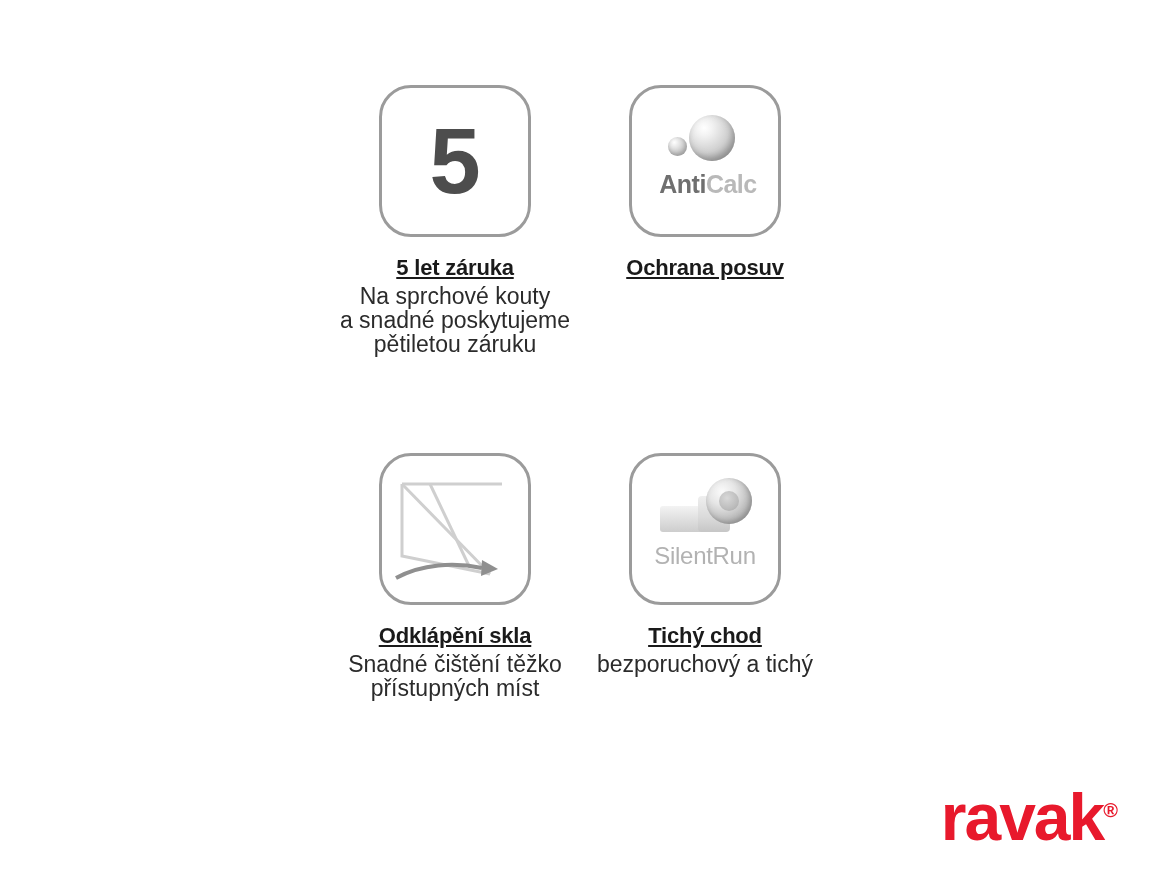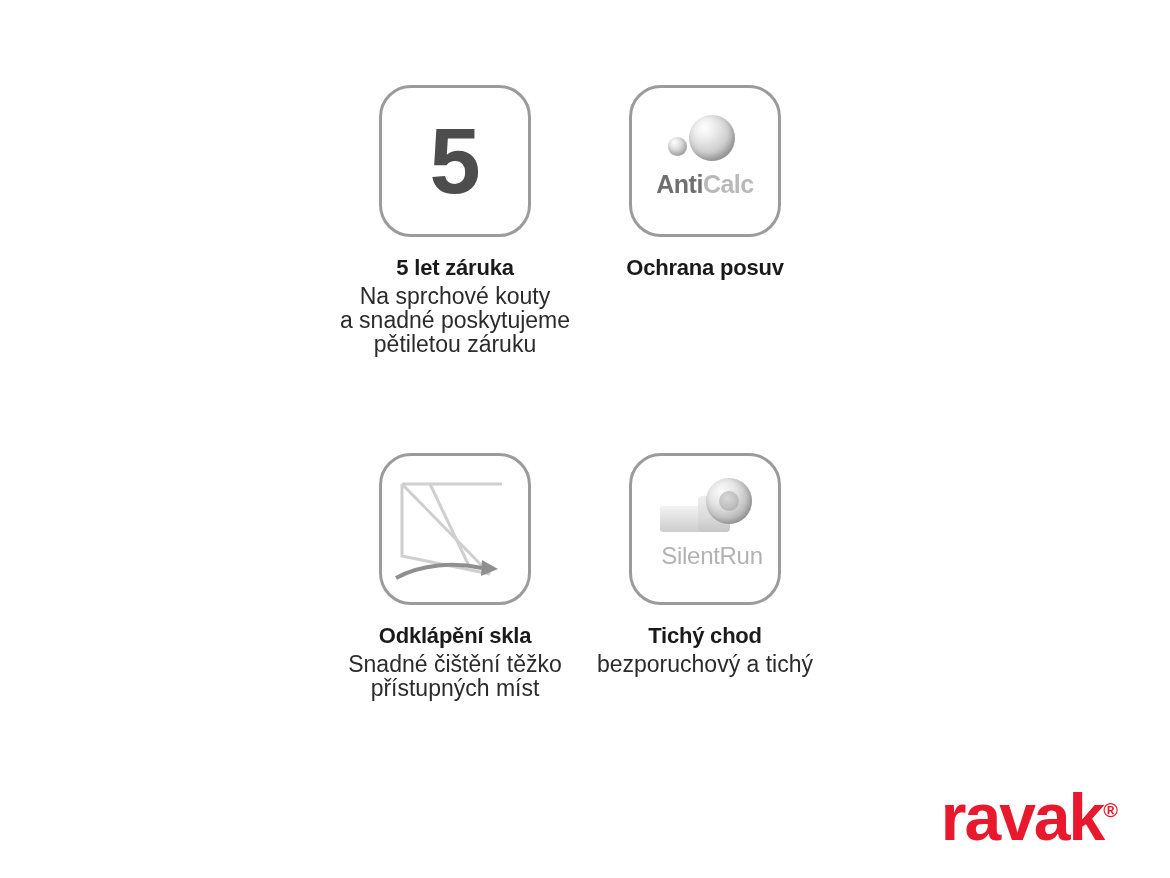--- a/index.html
+++ b/index.html
@@ -51,20 +51,21 @@
     background: #ffffff;
     overflow: hidden;
   }
   .feature-title {
     margin-top: 18px;
     font-size: 22px;
     font-weight: bold;
     color: #1a1a1a;
     text-align: center;
     letter-spacing: -0.2px;
+    text-decoration: underline;
   }
   .feature-desc {
     margin-top: 3px;
     font-size: 23px;
     line-height: 24px;
     color: #2b2b2b;
     text-align: center;
   }
   .feature-desc span {
     display: block;
@@ -84,20 +85,21 @@
     color: #4d4d4d;
     line-height: 1;
   }
 
   
   .anticalc-wrap {
     position: absolute;
     left: 0; top: 0;
     width: 100%;
     height: 100%;
+    padding-left: 6px;
   }
   .drop-big {
     position: absolute;
     left: 57px;
     top: 27px;
     width: 46px;
     height: 46px;
     border-radius: 50%;
     background: radial-gradient(circle at 33% 28%, #ffffff 0%, #f2f2f2 18%, #cfcfcf 55%, #a8a8a8 78%, #d8d8d8 100%);
     box-shadow: inset -2px -3px 6px rgba(120,120,120,0.55);
@@ -172,21 +174,20 @@
   }
   .silent-text {
     position: absolute;
     left: 0;
     top: 86px;
     width: 100%;
     text-align: center;
     font-size: 24px;
     color: #b2b2b2;
     letter-spacing: -0.3px;
-    padding-left: 7px;
   }
 
   
   .logo {
     position: absolute;
     right: 52px;
     bottom: 28px;
     font-size: 66px;
     font-weight: bold;
     color: #e8192c;

